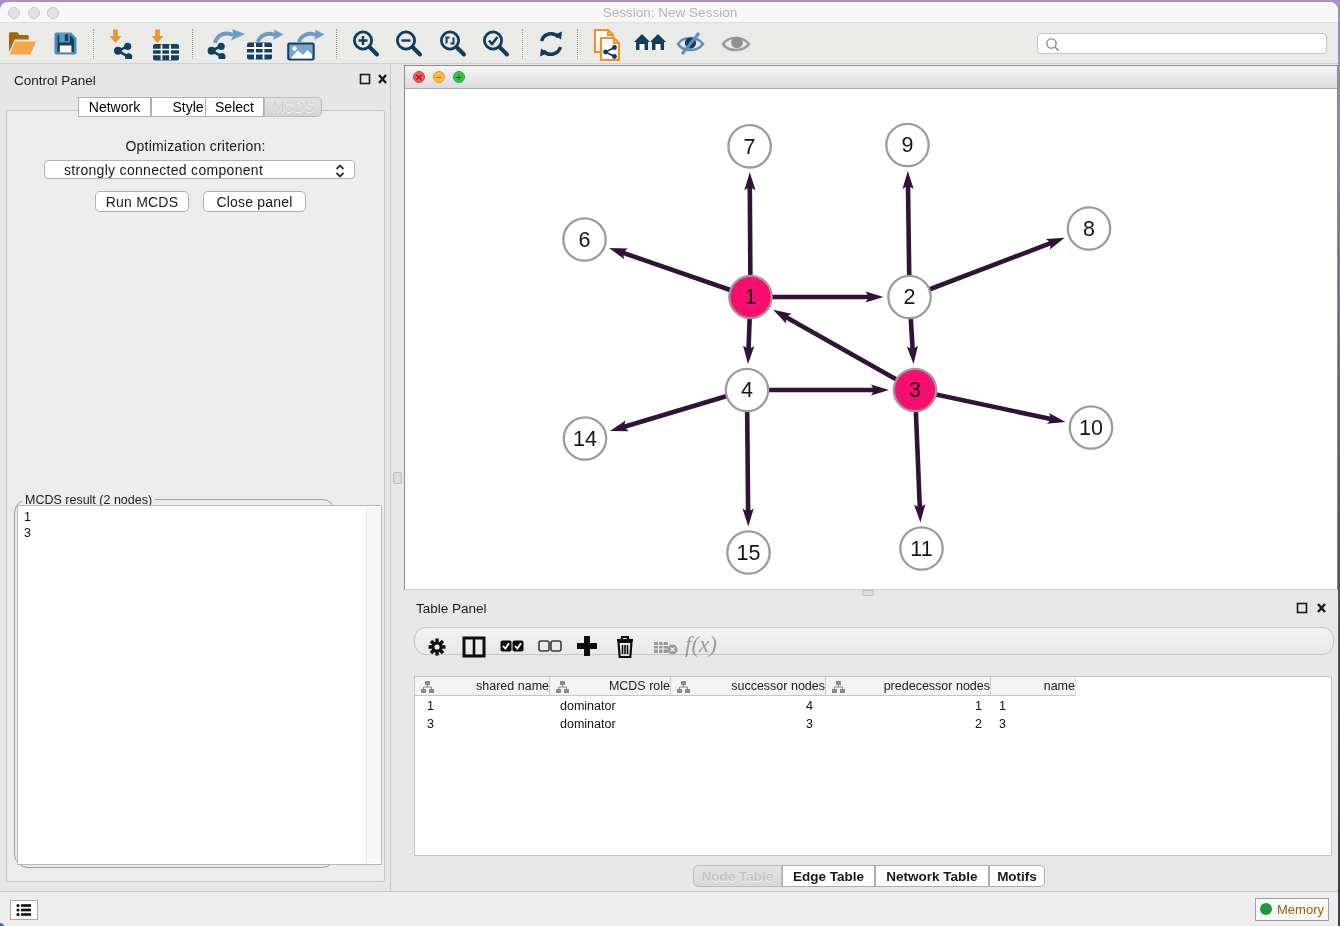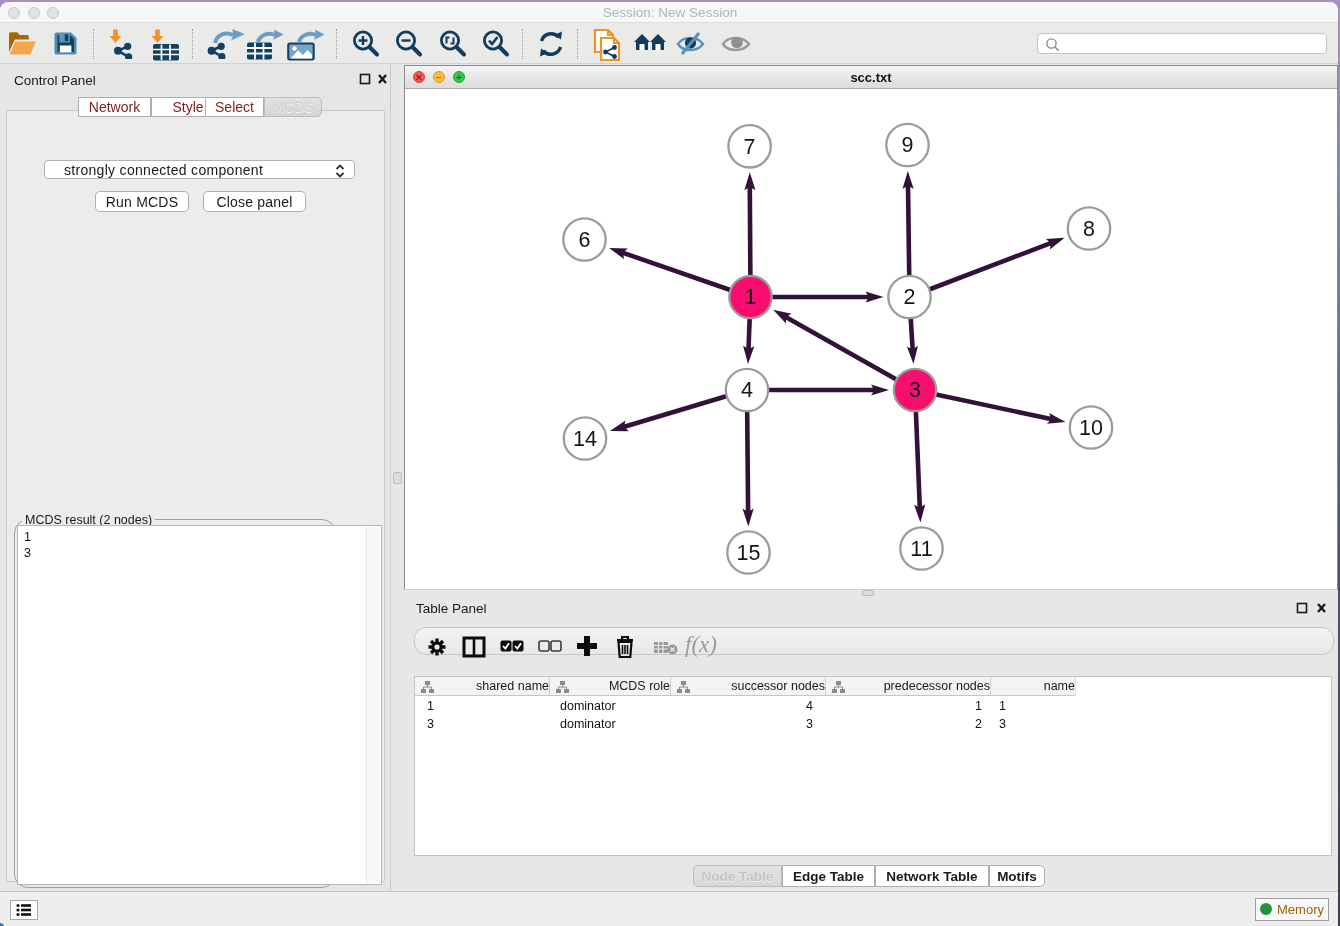--- a/index.html
+++ b/index.html
@@ -13,26 +13,26 @@
 #wintitle{left:0;top:5px;width:1340px;text-align:center;font-size:13.5px;color:#b4b4b4}
 
 #toolbar{left:0;top:23px;width:1340px;height:41px;background:#eaeae9;border-bottom:1px solid #d2d1d0}
 .sep{position:absolute;top:6px;height:30px;width:0;border-left:1px dotted #9a9a9a}
 .ticon{position:absolute;top:6px}
 #search{right:13px;top:10px;width:290px;height:21px;background:#fff;border:1px solid #c5c5c5;border-radius:4px}
 
 #cpanel{left:0;top:64px;width:391px;height:827px;background:#e6e6e6;border-right:1px solid #c9c9c9}
 #cp-title{left:14px;top:9px;font-size:13.5px;color:#1a1a1a}
 #cp-pane{left:6px;top:46px;width:379px;height:772px;background:#ececec;border:1px solid #c8c8c8;border-radius:2px}
-.tab{position:absolute;top:33px;height:20px;background:#fff;border:1px solid #aeaeae;font-size:14px;color:#7f1d1d;text-align:center;line-height:19px;z-index:3}
+.tab{position:absolute;top:33px;height:20px;background:#fff;border:1px solid #aeaeae;font-size:14px;color:#000000;text-align:center;line-height:19px;z-index:3}
 #tab-mcds{background:linear-gradient(#e2e2e2,#d4d4d4);color:#cfcfcf;border-color:#bdbdbd;border-radius:0 5px 5px 0;text-shadow:0 1px 0 #f5f5f5}
 #optlabel{left:0;top:74px;width:391px;text-align:center;font-size:14px;color:#1a1a1a;letter-spacing:0.2px}
 #dropdown{left:44px;top:96px;width:311px;height:19px;background:#fff;border:1px solid #b2b2b2;border-radius:4px;font-size:14px;color:#1a1a1a;line-height:18px;padding-left:19px;letter-spacing:0.3px}
 .btn{position:absolute;top:127px;height:21px;background:#fff;border:1px solid #b0b0b0;border-radius:5px;font-size:14px;color:#1a1a1a;text-align:center;line-height:20px;letter-spacing:0.2px}
-#fieldset{left:14px;top:455px;width:322px;height:369px;border:1px solid #9f9f9f;border-radius:14px}
+#fieldset{left:14px;top:435px;width:322px;height:369px;border:1px solid #9f9f9f;border-radius:14px}
 #fs-label{left:7px;top:-7px;background:#ececec;padding:0 3px;font-size:12.5px;color:#1a1a1a}
 #fs-white{left:2px;top:5px;width:365px;height:360px;background:#fff;border:1px solid #b6b6b6}
 #fs-scroll{right:1px;top:1px;width:14px;height:356px;background:#f7f7f7;border-left:1px solid #e8e8e8}
 #fs-text{left:6px;top:3px;font-size:12.5px;color:#111;line-height:16px}
 
 #vthumb{left:393px;top:472px;width:9px;height:12px;background:#dcdcdc;border:1px solid #bdbdbd;border-radius:2px}
 #hthumb{left:862px;top:590px;width:12px;height:6px;background:#dcdcdc;border:1px solid #bdbdbd;border-radius:2px}
 
 #netwin{left:404px;top:65px;width:934px;height:525px;background:#fff;border:1px solid #8b8b8b;border-bottom-color:#cfcfcf}
 #nettitle{left:0;top:0;width:932px;height:23px;background:linear-gradient(#f4f4f4,#dcdcdc);border-bottom:1px solid #aaa}
@@ -179,20 +179,21 @@
   <div class="abs" id="cp-title">Control Panel</div>
   <svg class="abs" style="left:359px;top:9px" width="30" height="12" viewBox="0 0 30 12">
       <rect x="1.5" y="1.5" width="9" height="9" fill="none" stroke="#1a1a1a" stroke-width="1.6"></rect>
       <path d="M20 2 L27 10 M27 2 L20 10" stroke="#1a1a1a" stroke-width="2.4"></path>
     </svg>
   <div class="abs" id="cp-pane"></div>
   <div class="tab" style="left:78px;width:73px">Network</div>
   <div class="tab" style="left:151px;width:74px">Style</div>
   <div class="tab" style="left:205px;width:59px">Select</div>
   <div class="tab" id="tab-mcds" style="left:264px;width:58px">MCDS</div>
+  <div class="abs" id="optlabel">Optimization criterion:</div>
   <div class="abs" id="dropdown">strongly connected component
     <svg class="abs" style="right:9px;top:3px" width="10" height="14" viewBox="0 0 10 14">
         <path d="M1.5 5 L5 1.5 L8.5 5" fill="none" stroke="#333" stroke-width="1.8"></path>
         <path d="M1.5 9 L5 12.5 L8.5 9" fill="none" stroke="#333" stroke-width="1.8"></path>
       </svg>
   </div>
   <div class="btn" style="left:95px;width:94px">Run MCDS</div>
   <div class="btn" style="left:203px;width:103px">Close panel</div>
   <div class="abs" id="fieldset">
     <div class="abs" id="fs-label">MCDS result (2 nodes)</div>
@@ -201,21 +202,20 @@
       <div class="abs" id="fs-scroll"></div>
     </div>
   </div>
 </div>
 <div class="abs" id="vthumb"></div>
 <div class="abs" id="netwin">
   <div class="abs" id="nettitle">
     <div class="mac" style="left:8px;background:#f75952;border:1px solid #dd3d36;color:#7a0f0a">✕</div>
     <div class="mac" style="left:28px;background:#fdbb40;border:1px solid #df9b23;color:#8a5d05">−</div>
     <div class="mac" style="left:48px;background:#35c649;border:1px solid #24a334;color:#0a5f14">+</div>
-    <div class="abs" id="netname">scc.txt</div>
   </div>
 </div>
 <svg id="graph" width="934" height="502" viewBox="404 88 934 502" style="position:absolute;left:404px;top:88px">
 <line x1="750.5" y1="297.0" x2="749.8" y2="187.3" stroke="#331239" stroke-width="4.6"></line>
 <path d="M749.8,172.3 L755.5,190.3 Q749.8,185.8 744.3,190.3 Z" fill="#331239"></path>
 <line x1="750.5" y1="297.0" x2="623.2" y2="252.9" stroke="#331239" stroke-width="4.6"></line>
 <path d="M609.1,248.0 L627.9,248.6 Q621.8,252.4 624.2,259.2 Z" fill="#331239"></path>
 <line x1="750.5" y1="297.0" x2="868.5" y2="297.0" stroke="#331239" stroke-width="4.6"></line>
 <path d="M883.5,297.0 L865.5,302.6 Q870.0,297.0 865.5,291.4 Z" fill="#331239"></path>
 <line x1="750.5" y1="297.0" x2="748.5" y2="349.0" stroke="#331239" stroke-width="4.6"></line>

